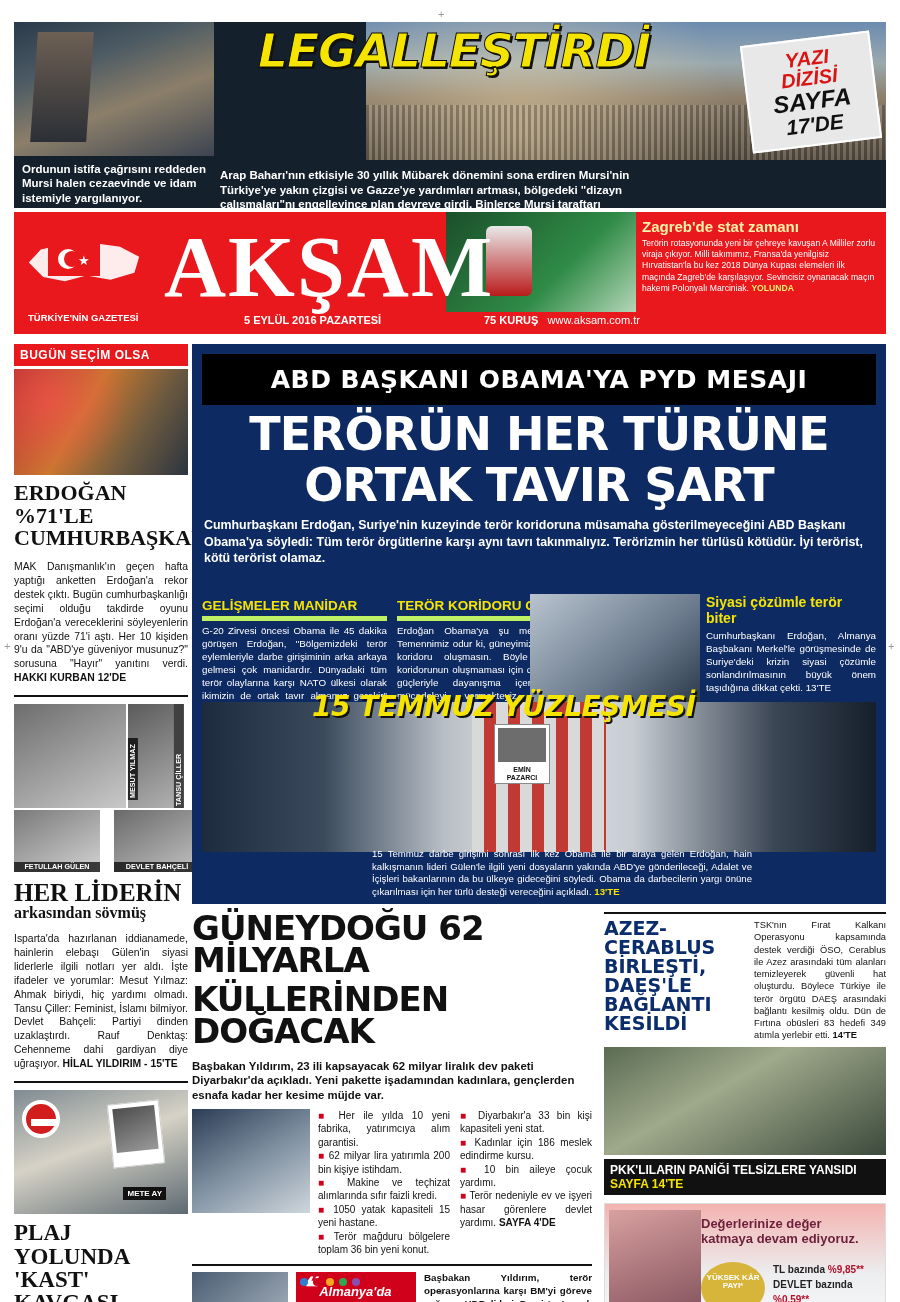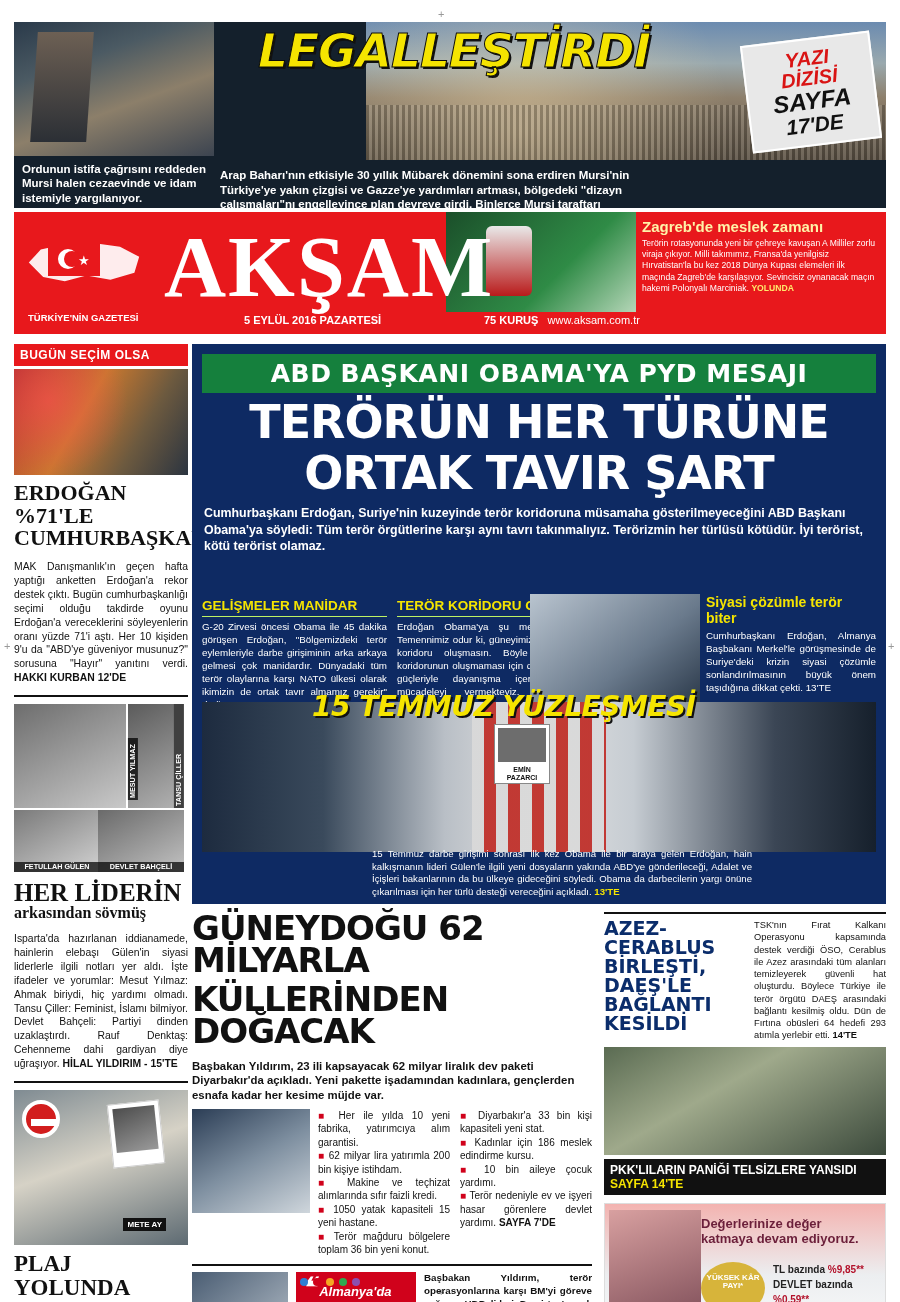--- a/index.html
+++ b/index.html
@@ -159,21 +159,21 @@
 
   .lc-h2 {
     font-family:"Liberation Serif", serif; font-weight:bold;
     font-size:25px; line-height:1; margin:6px 0 0;
   }
   .lc-h2b {
     font-family:"Liberation Serif", serif; font-weight:bold;
     font-size:16px; line-height:1.05; margin:0 0 5px;
   }
   .lc-photo2 {
-    width:174px; height:155px; margin-top:6px; position:relative;
+    width:174px; height:124px; margin-top:6px; position:relative;
     background:linear-gradient(160deg,#7f8b92,#d6d2c6 45%,#5d6a72);
   }
   .lc-photo2 .sign {
     position:absolute; left:8px; top:10px; width:38px; height:38px; border-radius:50%;
     background:#d21d1d; border:4px solid #fff;
   }
   .lc-photo2 .sign::after{
     content:""; position:absolute; left:5px; top:15px; width:28px; height:7px; background:#fff;
   }
   .lc-photo2 .pin {
@@ -192,36 +192,36 @@
     font-family:"Liberation Serif", serif; font-weight:bold;
     font-size:23px; line-height:1.02; margin:7px 0 9px;
   }
 
   
   .main {
     position:absolute; left:192px; top:344px; width:694px; height:560px;
     background:#0e2a63; color:#fff; overflow:hidden;
   }
   .main-kicker {
-    margin:10px 10px 0; background:#15803d; color:#fff; text-align:center;
+    margin:10px 10px 0; background:#000000; color:#fff; text-align:center;
     font-family:"DejaVu Sans", sans-serif; font-weight:bold; font-size:25px;
-    letter-spacing:.5px; padding:5px 0;
+    letter-spacing:.5px; padding:11px 0;
   }
   .main-head {
     text-align:center; font-family:"DejaVu Sans", sans-serif; font-weight:bold;
     color:#fff; font-size:46px; line-height:.94; margin:8px 6px 0;
     letter-spacing:-1px;
   }
   .main-deck {
     margin:10px 12px 0; font-size:12.4px; line-height:1.3; font-weight:bold; color:#fff;
   }
   .subcols { position:absolute; left:10px; top:254px; width:380px; display:flex; gap:10px; }
   .subcol { width:185px; }
   .sub-h {
-    color:#f5e400; font-weight:bold; font-size:13.5px; border-bottom:1px solid #bef264;
+    color:#f5e400; font-weight:bold; font-size:13.5px; border-bottom:5px solid #bef264;
     padding-bottom:3px; margin-bottom:4px;
   }
   .sub-b { font-size:9.8px; line-height:1.32; text-align:justify; color:#fff; }
   .sub-b .ref { color:#f5e400; font-weight:bold; }
 
   .side-photo {
     position:absolute; right:186px; top:250px; width:170px; height:108px;
     background:linear-gradient(140deg,#b9c4cf,#6a7a8c 60%,#2c3a4b);
   }
   .side-right { position:absolute; right:10px; top:250px; width:170px; }
@@ -348,21 +348,21 @@
       <div class="star">★</div>
     </div>
     <div class="logo">AKŞAM</div>
     <div class="tagline">TÜRKİYE'NİN GAZETESİ</div>
     <div class="mast-date">5 EYLÜL 2016 PAZARTESİ</div>
     <div class="mast-price">
       <span>75 KURUŞ</span>
       &nbsp;&nbsp;<span class="mast-url">www.aksam.com.tr</span>
     </div>
     <div class="sport-box">
-      <div class="sport-title">Zagreb'de meslek zamanı</div>
+      <div class="sport-title">Zagreb'de stat zamanı</div>
       <div class="sport-text">
         <span>Terörin rotasyonunda yeni bir çehreye kavuşan A Milliler zorlu viraja çıkıyor. Milli takımımız, Fransa'da yenilgisiz Hırvatistan'la bu kez 2018 Dünya Kupası elemeleri ilk maçında Zagreb'de karşılaşıyor. Sevincisiz oynanacak maçın hakemi Polonyalı Marciniak.</span>
         <b>YOLUNDA</b>
       </div>
     </div>
   </div>
 
   <div class="leftcol">
 
     <div class="redstrip">BUGÜN SEÇİM OLSA</div>
@@ -375,21 +375,21 @@
 
     <div class="hr"></div>
 
     <div class="faces">
       <div class="face" style="left:0;top:0;width:112px;height:104px;background:linear-gradient(150deg,#6d6d6d,#c9c9c9);"></div>
       <div class="face" style="left:114px;top:0;width:46px;height:104px;background:linear-gradient(150deg,#5b5b5b,#b0b0b0);"></div>
       <div class="vcap" style="left:160px;top:0;height:104px;">TANSU ÇİLLER</div>
       <div class="face" style="left:0;top:106px;width:86px;height:62px;background:linear-gradient(150deg,#7a7a7a,#d2d2d2);">
         <div class="cap">FETULLAH GÜLEN</div>
       </div>
-      <div class="face" style="left:84px;top:106px;width:86px;height:62px;background:linear-gradient(150deg,#6a6a6a,#c2c2c2);">
+      <div class="face" style="left:100px;top:106px;width:86px;height:62px;background:linear-gradient(150deg,#6a6a6a,#c2c2c2);">
         <div class="cap">DEVLET BAHÇELİ</div>
       </div>
       <div class="vcap" style="left:114px;top:34px;height:62px;">MESUT YILMAZ</div>
     </div>
 
     <h2 class="lc-h2">HER LİDERİN</h2>
     <h3 class="lc-h2b">arkasından sövmüş</h3>
     <p class="lc-body">
       <span>Isparta'da hazırlanan iddianamede, hainlerin elebaşı Gülen'in siyasi liderlerle ilgili notları yer aldı. İşte ifadeler ve yorumlar: Mesut Yılmaz: Ahmak biriydi, hiç yardımı olmadı. Tansu Çiller: Feminist, İslamı bilmiyor. Devlet Bahçeli: Partiyi dinden uzaklaştırdı. Rauf Denktaş: Cehenneme dahi gardiyan diye uğraşıyor.</span>
       <span class="src">HİLAL YILDIRIM - 15'TE</span>
@@ -466,21 +466,21 @@
     <div class="bullets">
       <div><span class="b">■</span> <span>Her ile yılda 10 yeni fabrika, yatırımcıya alım garantisi.</span></div>
       <div><span class="b">■</span> <span>62 milyar lira yatırımla 200 bin kişiye istihdam.</span></div>
       <div><span class="b">■</span> <span>Makine ve teçhizat alımlarında sıfır faizli kredi.</span></div>
       <div><span class="b">■</span> <span>1050 yatak kapasiteli 15 yeni hastane.</span></div>
       <div><span class="b">■</span> <span>Terör mağduru bölgelere toplam 36 bin yeni konut.</span></div>
       <div><span class="b">■</span> <span>Diyarbakır'a 33 bin kişi kapasiteli yeni stat.</span></div>
       <div><span class="b">■</span> <span>Kadınlar için 186 meslek edindirme kursu.</span></div>
       <div><span class="b">■</span> <span>10 bin aileye çocuk yardımı.</span></div>
       <div><span class="b">■</span> <span>Terör nedeniyle ev ve işyeri hasar görenlere devlet yardımı.</span>
-        <b>SAYFA 7'DE</b></div>
+        <b>SAYFA 4'DE</b></div>
     </div>
 
     <div class="quote-box">
       <div class="qb-photo"></div>
       <div class="qb-red">
         <span class="qm">❝</span>
         <span>Almanya'da konuşacağına Tanışık'ta konuş</span>
         
       </div>
       <div class="qb-text">
@@ -488,21 +488,21 @@
 
       </div>
     </div>
 
   </div>
 
   <div class="rcol">
     <div class="rc-box">
       <h3 class="rc-head">AZEZ-CERABLUS BİRLEŞTİ, DAEŞ'LE BAĞLANTI KESİLDİ</h3>
       <div class="rc-text">
-        <span>TSK'nın Fırat Kalkanı Operasyonu kapsamında destek verdiği ÖSO, Cerablus ile Azez arasındaki tüm alanları temizleyerek güvenli hat oluşturdu. Böylece Türkiye ile terör örgütü DAEŞ arasındaki bağlantı kesilmiş oldu. Dün de Fırtına obüsleri 64 hedefi 293 atımla yerlebir etti.</span>
+        <span>TSK'nın Fırat Kalkanı Operasyonu kapsamında destek verdiği ÖSO, Cerablus ile Azez arasındaki tüm alanları temizleyerek güvenli hat oluşturdu. Böylece Türkiye ile terör örgütü DAEŞ arasındaki bağlantı kesilmiş oldu. Dün de Fırtına obüsleri 83 hedefi 349 atımla yerlebir etti.</span>
         <b>14'TE</b>
       </div>
       <div class="rc-photo"></div>
       <div class="rc-strip">
         <span>PKK'LILARIN PANİĞİ TELSİZLERE YANSIDI</span>
         <span class="y">SAYFA 14'TE</span>
       </div>
     </div>
 
     <div class="ad">

